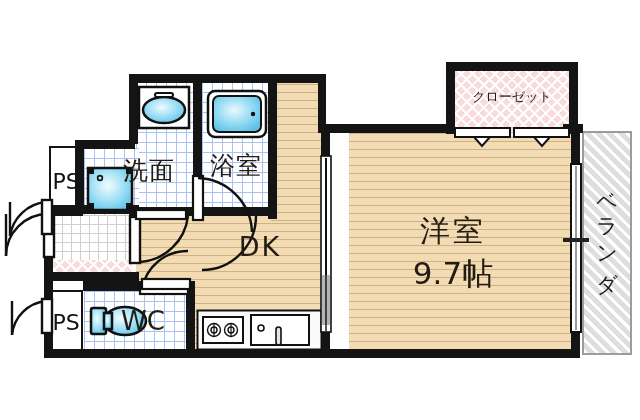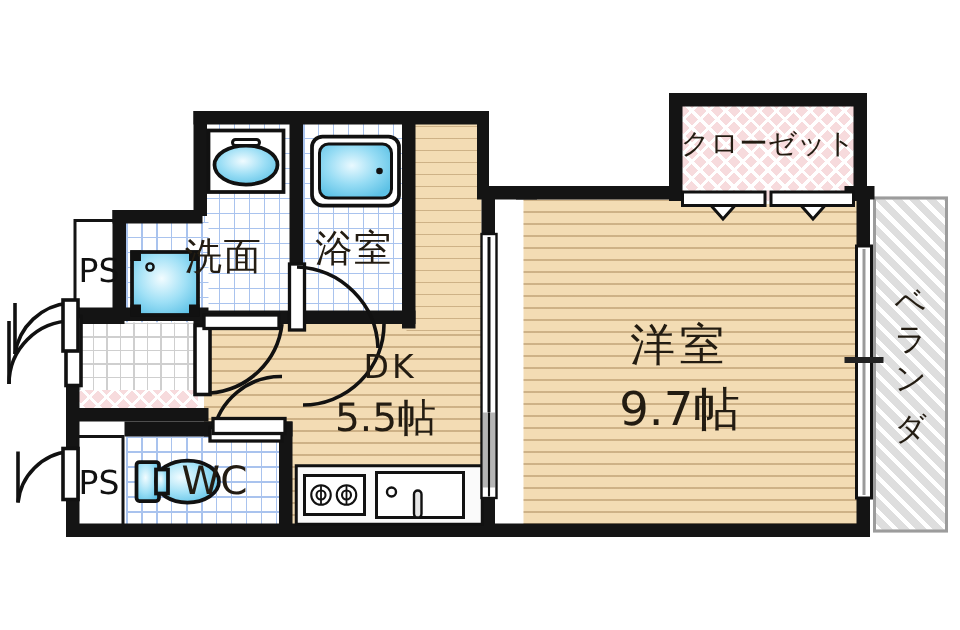--- a/index.html
+++ b/index.html
@@ -46,24 +46,24 @@
   .lbl{
     color:#231c12;
     font-family:"DejaVu Sans","Liberation Sans",sans-serif;
     white-space:nowrap;
     line-height:1;
     text-align:center;
   }
   .lbl-ps{font-size:22px;font-weight:400;color:#111;letter-spacing:0px;}
   .lbl-room{font-size:25px;letter-spacing:1px;}
   .lbl-room-sm{font-size:22px;letter-spacing:0px;}
-  .lbl-dk{font-size:22px;letter-spacing:2px;}
+  .lbl-dk{font-size:27px;letter-spacing:2px;}
   .lbl-area{font-size:26px;letter-spacing:0px;}
   .lbl-area-big{font-size:30px;letter-spacing:0px;}
-  .lbl-cl{font-size:19px;letter-spacing:0px;}
+  .lbl-cl{font-size:13px;letter-spacing:0px;}
   .lbl-wc{font-size:26px;letter-spacing:0px;}
   .lbl-vert{
     writing-mode:vertical-rl;
     font-size:21px;
     letter-spacing:3px;
     line-height:1;
   }
 
   svg{display:block;overflow:visible;}
 </style>
@@ -334,21 +334,20 @@
 
 
   <div class="abs lbl lbl-room" style="left:103px;top:155px;width:92px;height:30px;display:flex;align-items:center;justify-content:center;">洗面</div>
 
   <div class="abs lbl lbl-room" style="left:200px;top:150px;width:72px;height:30px;display:flex;align-items:center;justify-content:center;">浴室</div>
 
   <div class="abs lbl lbl-wc" style="left:113px;top:306px;width:60px;height:30px;display:flex;align-items:center;justify-content:center;">WC</div>
 
   <div class="abs lbl lbl-dk" style="left:204px;top:230px;width:112px;height:32px;display:flex;align-items:center;justify-content:center;">DK</div>
 
-  <div class="abs lbl lbl-area" style="left:196px;top:264px;width:122px;height:30px;display:flex;align-items:center;justify-content:center;">5.5帖</div>
 
   <div class="abs lbl lbl-area-big" style="left:398px;top:213px;width:110px;height:36px;display:flex;align-items:center;justify-content:center;font-size:30px;letter-spacing:3px;">洋室</div>
 
   <div class="abs lbl lbl-area-big" style="left:388px;top:255px;width:130px;height:36px;display:flex;align-items:center;justify-content:center;font-size:31px;">9.7帖</div>
 
   <div class="abs lbl lbl-cl" style="left:454px;top:84px;width:116px;height:24px;display:flex;align-items:center;justify-content:center;">クローゼット</div>
 
   <div class="abs lbl lbl-vert" style="left:591px;top:166px;width:26px;height:130px;display:flex;align-items:flex-start;justify-content:center;">ベランダ</div>
 
 </div>

